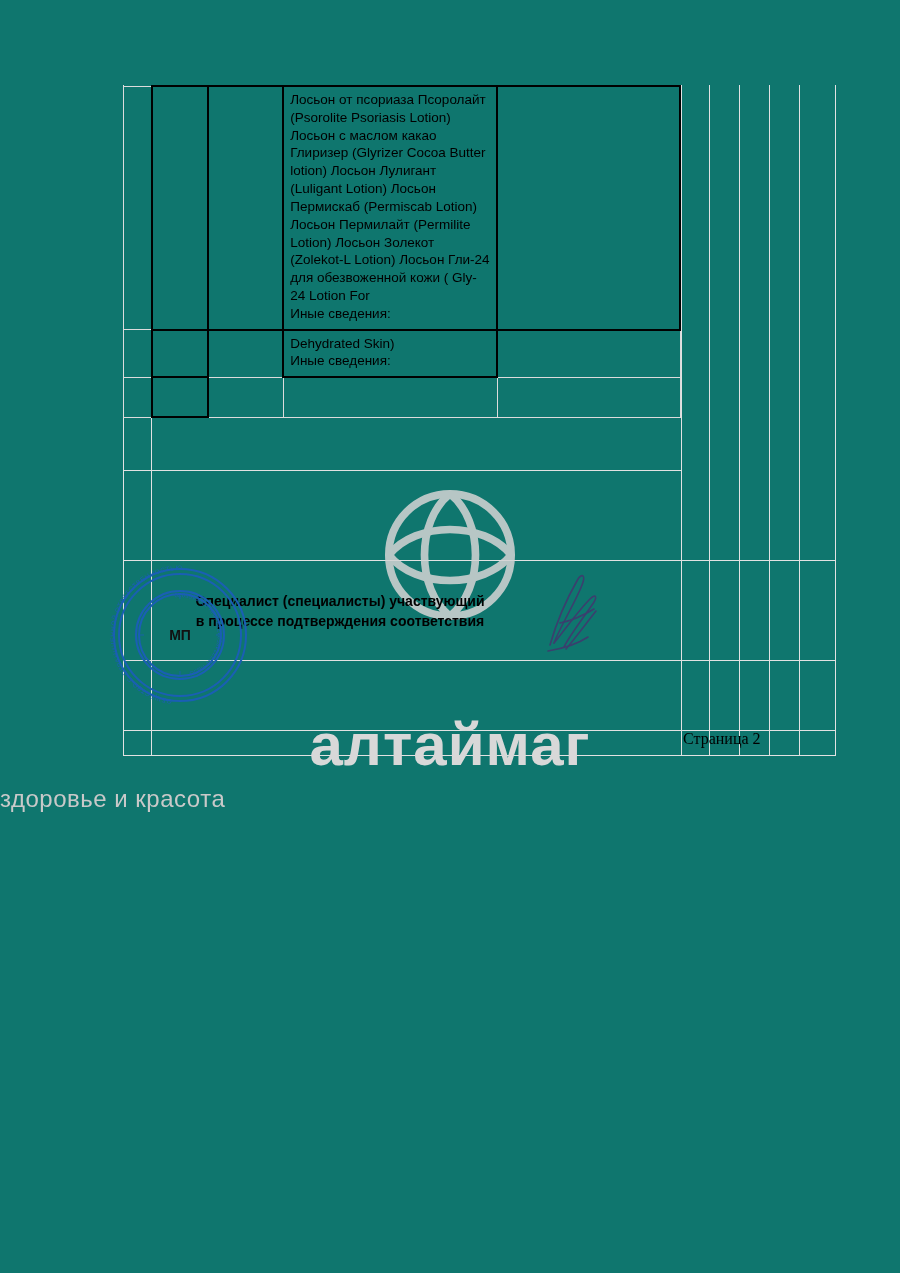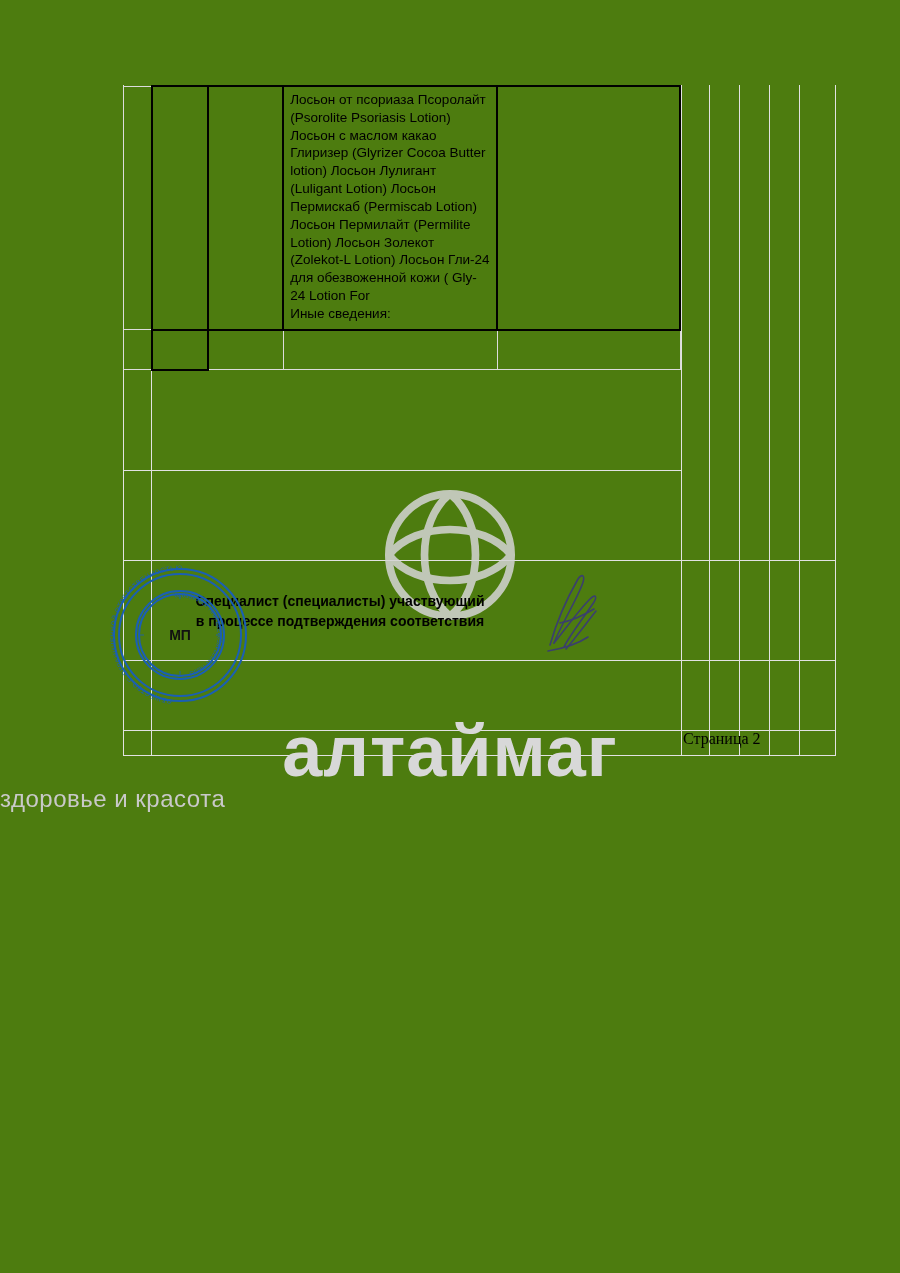--- a/index.html
+++ b/index.html
@@ -7,21 +7,21 @@
     padding: 0;
     background: #ffffff;
   }
   body {
     font-family: "Liberation Sans", sans-serif;
   }
   .page {
     position: relative;
     width: 900px;
     height: 1273px;
-    background: #4d7c0f;
+    background: #0f766e;
     overflow: hidden;
   }
 
   
   .grid-line {
     position: absolute;
     background: #e2e2e2;
   }
 
   
@@ -89,21 +89,21 @@
     width: 170px;
     height: 170px;
     opacity: 0.85;
   }
   .wm-title {
     position: absolute;
     left: 0;
     top: 250px;
     width: 900px;
     text-align: center;
-    font-size: 72px;
+    font-size: 60px;
     font-weight: bold;
     color: #d8d8d8;
     letter-spacing: 1px;
   }
   .wm-sub {
     position: absolute;
     left: 0;
     top: 325px;
     width: 900px;
     text-align: left;
@@ -195,20 +195,33 @@
       <td class="col-b cell-strong"></td>
       <td class="col-c cell-strong"></td>
       <td class="col-d cell-strong">
         <div class="cell-text">
           <span>Лосьон от псориаза Псоролайт (Psorolite Psoriasis Lotion) Лосьон с маслом какао Глиризер (Glyrizer Cocoa Butter lotion) Лосьон Лулигант (Luligant Lotion) Лосьон Пермискаб (Permiscab Lotion) Лосьон Пермилайт (Permilite Lotion) Лосьон Золекот (Zolekot-L Lotion) Лосьон Гли-24 для обезвоженной кожи ( Gly-24 Lotion For</span>
           <br>
           <b>Иные сведения:</b>
         </div>
       </td>
       <td class="col-e cell-strong"></td>
+    </tr>
+    <tr>
+      <td class="col-a"></td>
+      <td class="col-b cell-strong"></td>
+      <td class="col-c"></td>
+      <td class="col-d cell-strong">
+        <div class="cell-text">
+          <span>Dehydrated Skin)</span>
+          <br>
+          <b>Иные сведения:</b>
+        </div>
+      </td>
+      <td class="col-e"></td>
     </tr>
     <tr style="height:40px;">
       <td class="col-a"></td>
       <td class="col-b cell-strong"></td>
       <td class="col-c"></td>
       <td class="col-d"></td>
       <td class="col-e"></td>
     </tr>
   </tbody>
     </table>

